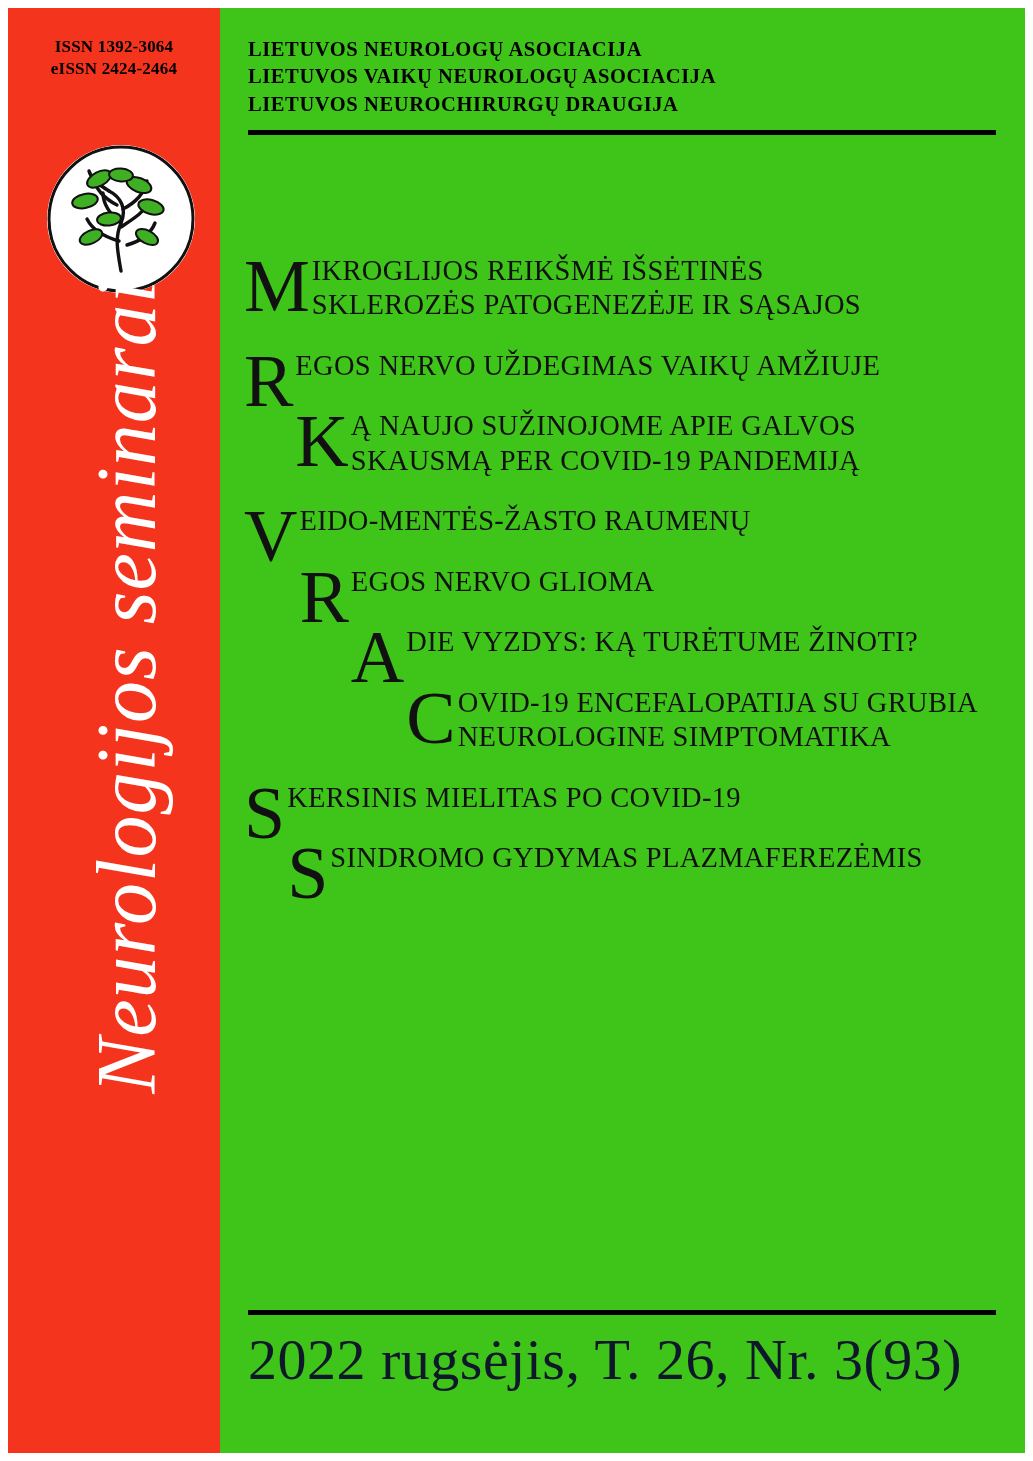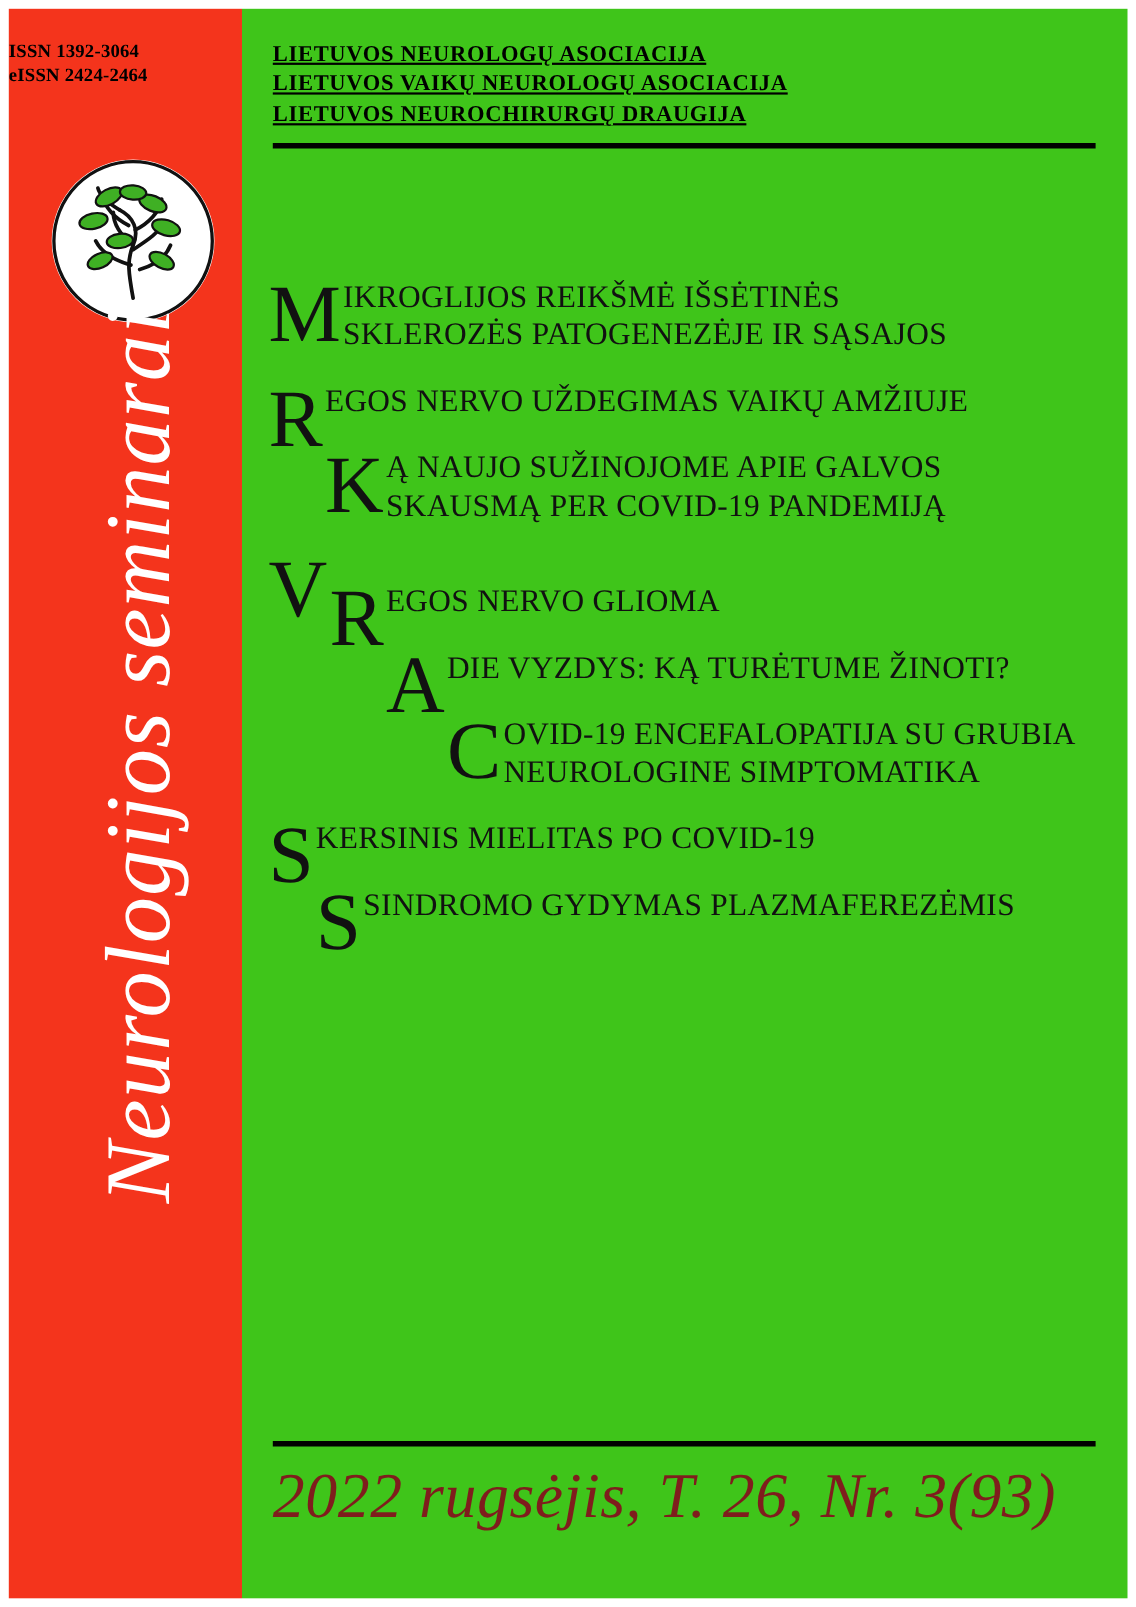--- a/index.html
+++ b/index.html
@@ -24,20 +24,21 @@
     top: 8px;
     width: 212px;
     height: 1445px;
     background: #f4341c;
   }
   .issn-block {
     position: absolute;
     left: 0;
     top: 28px;
     width: 212px;
+    text-align: center;
     font-family: "Liberation Serif", serif;
     font-weight: bold;
     font-size: 17px;
     line-height: 1.32;
     color: #000000;
     letter-spacing: 0.2px;
   }
   .logo {
     position: absolute;
     left: 39px;
@@ -77,21 +78,20 @@
     position: absolute;
     left: 28px;
     top: 28px;
     width: 760px;
     font-family: "Liberation Serif", serif;
     font-weight: bold;
     font-size: 20.5px;
     line-height: 1.33;
     color: #000000;
     letter-spacing: 0.6px;
-    text-decoration: underline;
   }
   .rule-top {
     position: absolute;
     left: 28px;
     top: 122px;
     width: 748px;
     height: 5px;
     background: #000000;
   }
   .rule-bottom {
@@ -135,23 +135,22 @@
   }
   .entry .lines {
     overflow: hidden;
   }
   .issue {
     position: absolute;
     left: 28px;
     top: 1318px;
     width: 760px;
     font-family: "Liberation Serif", serif;
-    font-style: italic;
     font-size: 58px;
-    color: #7f1d1d;
+    color: #0f172a;
     letter-spacing: 0.5px;
   }
 </style>
 </head>
 <body>
 
 <div class="page">
 
   <div class="spine">
 
@@ -220,20 +219,21 @@
         <span class="drop">K</span>
         <div class="lines">
           <p class="first">ą naujo sužinojome apie galvos</p>
           <p>skausmą per COVID-19 pandemiją</p>
         </div>
       </div>
 
       <div class="entry">
         <span class="drop">V</span>
         <div class="lines">
+          <p class="first">eido-mentės-žasto raumenų</p>
         </div>
       </div>
 
       <div class="entry">
         <span class="drop">R</span>
         <div class="lines">
           <p class="first">egos nervo glioma</p>
         </div>
       </div>
 

